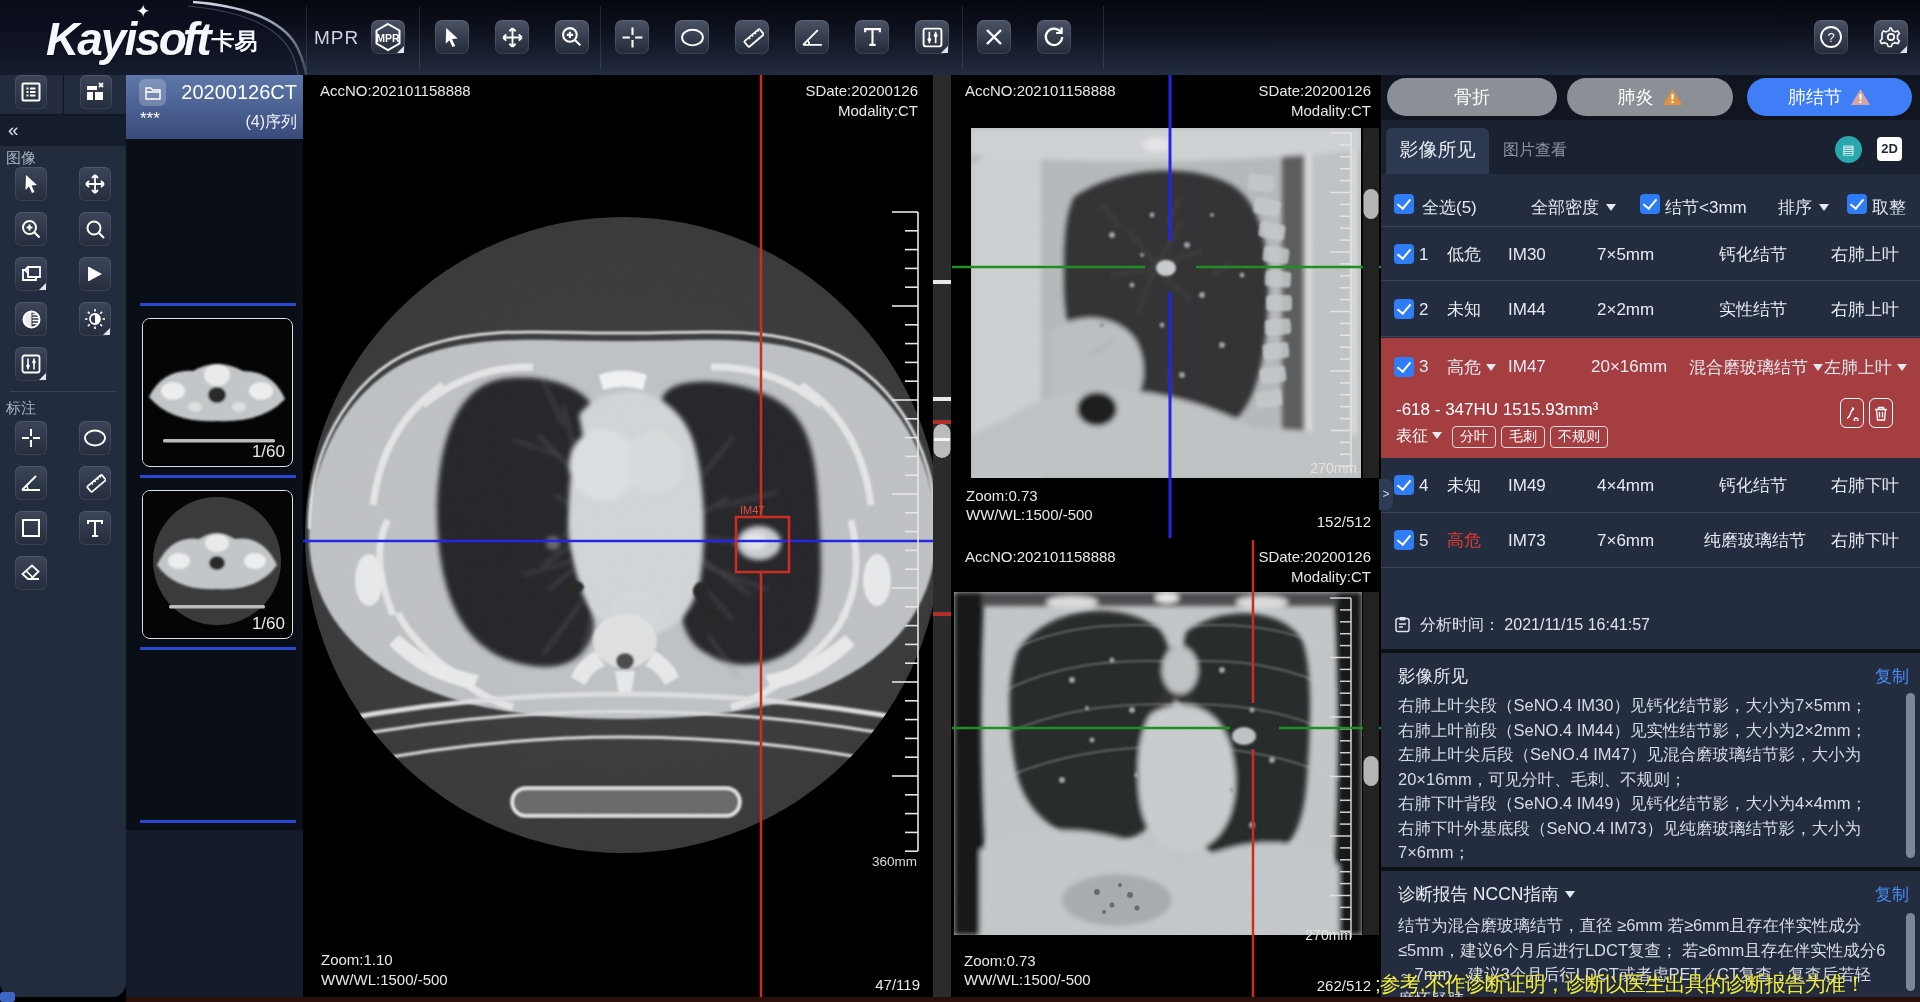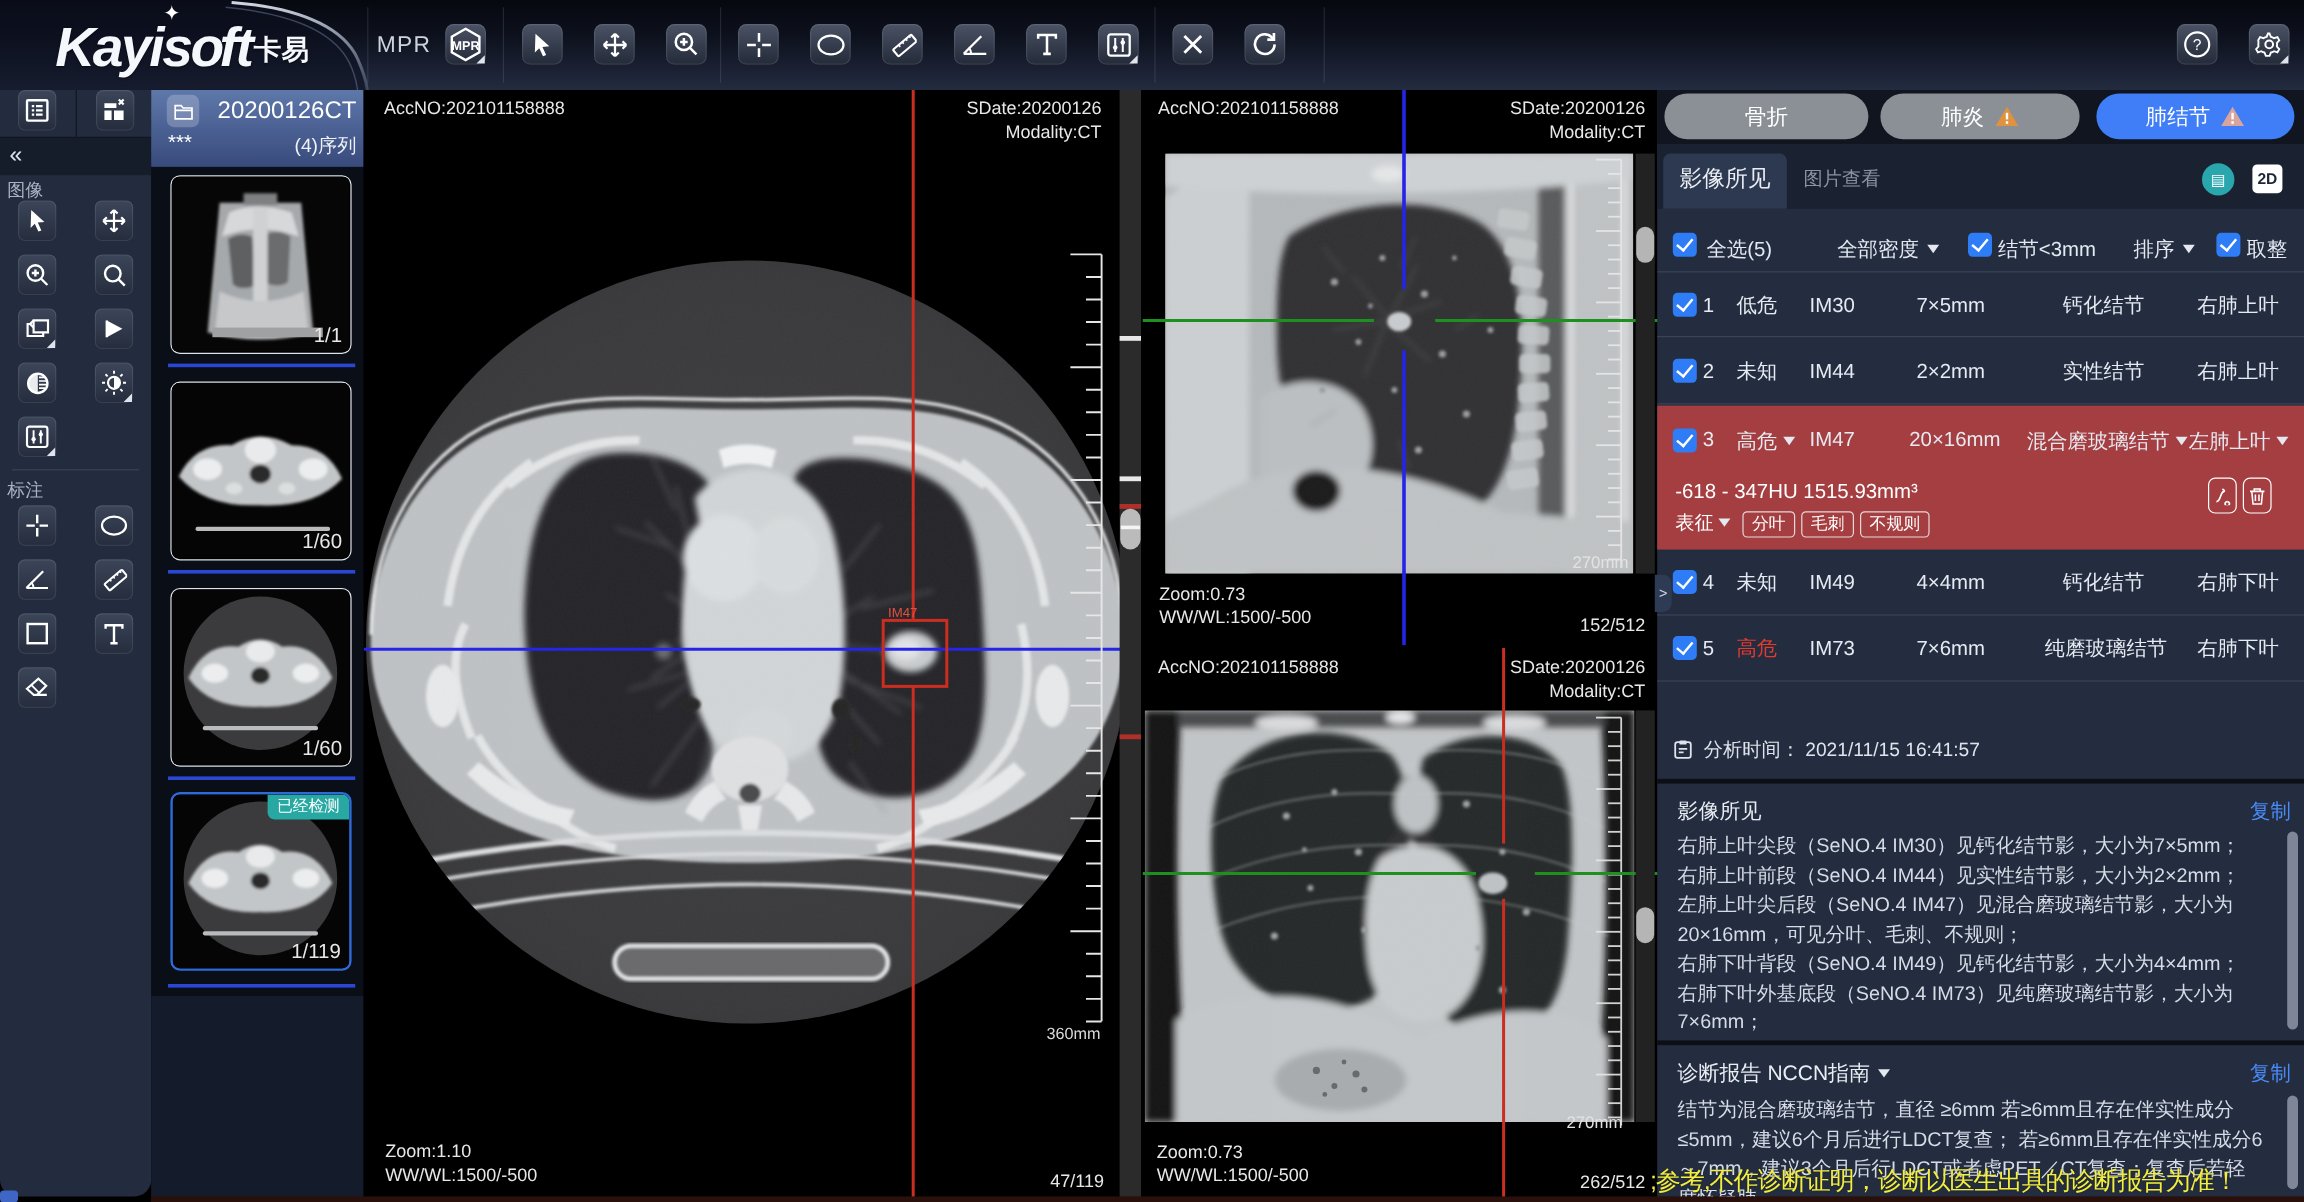--- a/index.html
+++ b/index.html
@@ -306,36 +306,20 @@
   <div id="thumbhdr">
     <div id="foldicon">
         <svg width="16" height="14" viewBox="0 0 16 14">
           <path d="M1 2 h5 l1.5 2 H15 v9 H1 Z M1 6 h14" fill="none" stroke="#fff" stroke-width="1.4"></path>
         </svg>
       </div>
     <div class="title">20200126CT</div>
     <div class="stars">***</div>
     <div class="ser">(4)序列</div>
   </div>
-  <div class="tcard" style="top:71px;">
-    <svg width="148" height="146">
-      <rect width="148" height="146" fill="#060606"></rect>
-      <g filter="url(#b1)">
-      <path d="M 40,22 L 108,22 L 118,130 q -44,12 -88,0 Z" fill="#a6a9ab"></path>
-      <path d="M 48,30 q 22,-10 52,0 l 6,20 q -32,-12 -64,0 Z" fill="#d6d8da"></path>
-      <path d="M 47,52 q 10,-6 20,-2 l 4,40 q -12,6 -20,0 Z" fill="#5e6062"></path>
-      <path d="M 99,50 q -10,-6 -20,-2 l -2,40 q 12,6 20,0 Z" fill="#6a6c6e"></path>
-      <rect x="68" y="26" width="12" height="100" fill="#cfd1d3"></rect>
-      <path d="M 40,96 q 34,16 70,0 l 4,34 q -40,10 -78,0 Z" fill="#c6c8ca"></path>
-      <path d="M 60,14 h28 v10 h-28 z" fill="#7e8082"></path>
-      </g>
-      <rect x="34" y="126" width="92" height="8" fill="#9fa1a3"></rect>
-    </svg>
-    <div class="tnum">1/1</div>
-  </div>
   <div class="tline" style="top:228px;"></div>
   <div class="tcard" style="top:243px;">
     <svg width="148" height="146">
       <rect width="148" height="146" fill="#050505"></rect>
       <g filter="url(#b1)">
       <path d="M 6,78 Q 20,50 50,52 Q 74,38 100,52 Q 130,52 142,80 Q 120,104 74,102 Q 28,104 6,78 Z" fill="#c3c6c8"></path>
       <ellipse cx="74" cy="56" rx="13" ry="11" fill="#e8eaeb"></ellipse>
       <ellipse cx="74" cy="76" rx="9" ry="8" fill="#2a2b2c"></ellipse>
       <ellipse cx="30" cy="72" rx="12" ry="9" fill="#ebedee"></ellipse>
       <ellipse cx="118" cy="72" rx="12" ry="9" fill="#ebedee"></ellipse>
@@ -356,36 +340,20 @@
       <ellipse cx="74" cy="52" rx="12" ry="9" fill="#e8eaeb"></ellipse>
       <ellipse cx="74" cy="72" rx="8" ry="7" fill="#2a2b2c"></ellipse>
       <ellipse cx="36" cy="70" rx="11" ry="8" fill="#ebedee"></ellipse>
       <ellipse cx="112" cy="70" rx="11" ry="8" fill="#ebedee"></ellipse>
       </g>
       <rect x="26" y="114" width="96" height="3.5" rx="1.5" fill="#b9bbbd"></rect>
     </svg>
     <div class="tnum">1/60</div>
   </div>
   <div class="tline" style="top:572px;"></div>
-  <div class="tcard" style="top:585px; border:2px solid #2f6bd8;">
-    <svg width="147" height="145">
-      <rect width="147" height="145" fill="#050505"></rect>
-      <circle cx="73" cy="70" r="64" fill="#3b3b3d"></circle>
-      <g filter="url(#b1)">
-      <path d="M 13,74 Q 27,44 55,48 Q 73,36 91,48 Q 119,44 133,74 Q 115,100 73,98 Q 31,100 13,74 Z" fill="#c3c6c8"></path>
-      <ellipse cx="73" cy="52" rx="12" ry="9" fill="#e8eaeb"></ellipse>
-      <ellipse cx="73" cy="72" rx="8" ry="7" fill="#2a2b2c"></ellipse>
-      <ellipse cx="35" cy="70" rx="11" ry="8" fill="#ebedee"></ellipse>
-      <ellipse cx="111" cy="70" rx="11" ry="8" fill="#ebedee"></ellipse>
-      </g>
-      <rect x="25" y="114" width="96" height="3.5" rx="1.5" fill="#b9bbbd"></rect>
-    </svg>
-    <div style="position:absolute; right:0; top:0; background:#27a8a2; color:#fff; font-size:13px; padding:1px 8px 2px; border-radius:0 0 0 6px;">已经检测</div>
-    <div class="tnum">1/119</div>
-  </div>
   <div class="tline" style="top:745px;"></div>
   <div style="position:absolute; left:0; top:755px; width:177px; height:172px; background:#141b2a;"></div>
 </div>
 
 <div class="view" id="axial" style="left:303px; top:75px; width:648px; height:927px;">
 <svg width="648" height="927" style="position:absolute;left:0;top:0">
 <defs>
   <filter id="b1">
           <feGaussianBlur stdDeviation="1.2"></feGaussianBlur>
         </filter>

